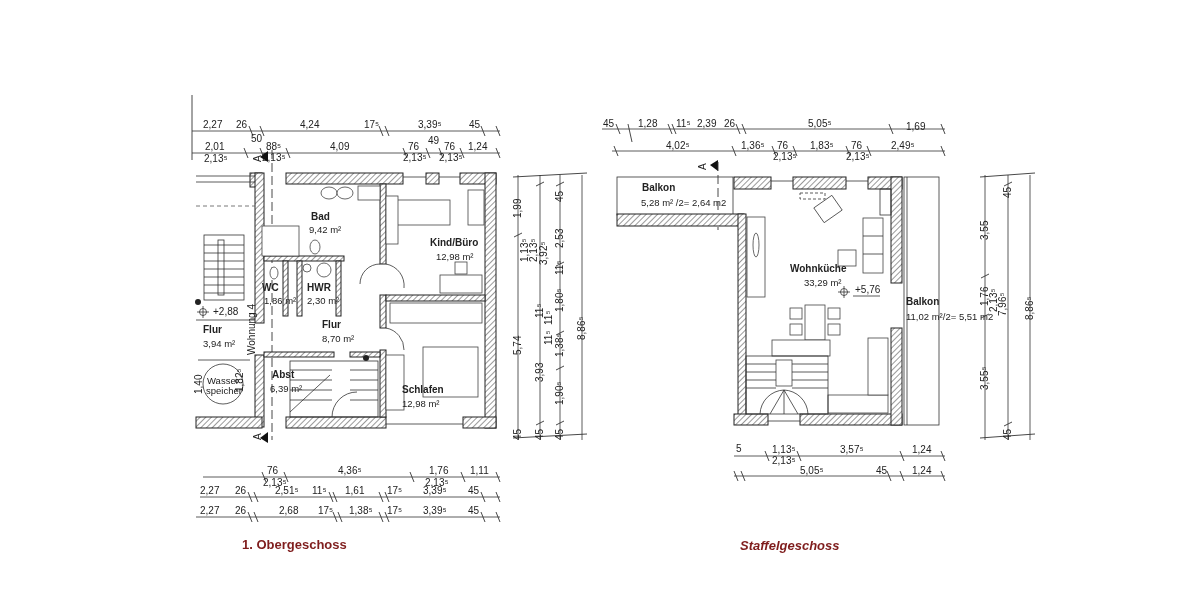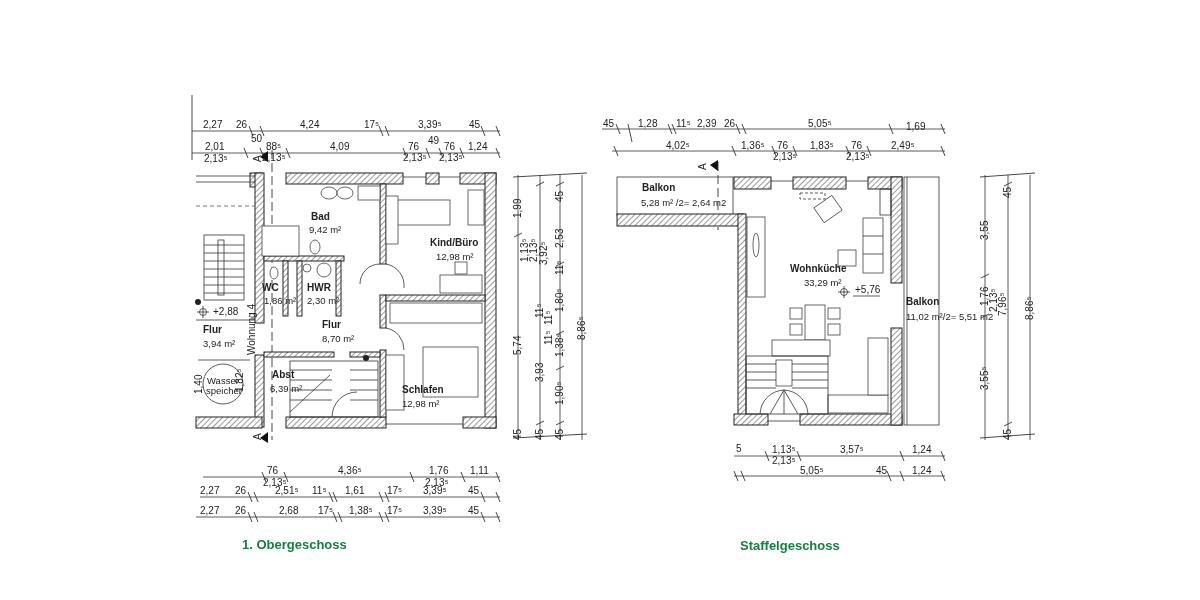--- a/index.html
+++ b/index.html
@@ -2,21 +2,21 @@
 <html><head>
 <meta charset="utf-8">
 <style>
   html, body { margin: 0; padding: 0; background: #ffffff; }
   body { width: 1200px; height: 600px; position: relative; overflow: hidden;
          font-family: "Liberation Sans", sans-serif; color: #222; }
   svg { position: absolute; left: 0; top: 0; }
   .dim { font-family: "Liberation Sans", sans-serif; font-size: 10px; fill: #222; }
   .room { font-family: "Liberation Sans", sans-serif; font-size: 10px; font-weight: bold; fill: #222; }
   .area { font-family: "Liberation Sans", sans-serif; font-size: 9.5px; fill: #222; }
-  .title { position: absolute; font-family: "Liberation Sans", sans-serif; font-size: 13px; font-weight: bold; color: #15803d; }
+  .title { position: absolute; font-family: "Liberation Sans", sans-serif; font-size: 13px; font-weight: bold; color: #7f1d1d; }
   .dl { stroke: #333; stroke-width: 0.8; fill: none; }
   .tick { stroke: #333; stroke-width: 0.9; }
   .wall { fill: url(#hatch); stroke: #222; stroke-width: 1; }
   .thin { stroke: #333; stroke-width: 0.8; fill: none; }
   .furn { stroke: #444; stroke-width: 0.8; fill: #fff; }
 </style>
 </head>
 <body>
 
 <svg width="1200" height="600" viewBox="0 0 1200 600">
@@ -418,13 +418,13 @@
     <text class="dim" x="772" y="464">2,13⁵</text>
     <text class="dim" x="840" y="453">3,57⁵</text>
     <text class="dim" x="912" y="453">1,24</text>
     <text class="dim" x="800" y="474">5,05⁵</text>
     <text class="dim" x="876" y="474">45</text>
     <text class="dim" x="912" y="474">1,24</text>
   </g>
 </svg>
 
 <div class="title" style="left:242px; top:537px;">1. Obergeschoss</div>
-<div class="title" style="left:740px; top:538px;">Staffelgeschoss</div>
+<div class="title" style="left:740px; top:538px;font-style:italic;">Staffelgeschoss</div>
 
 </body></html>

